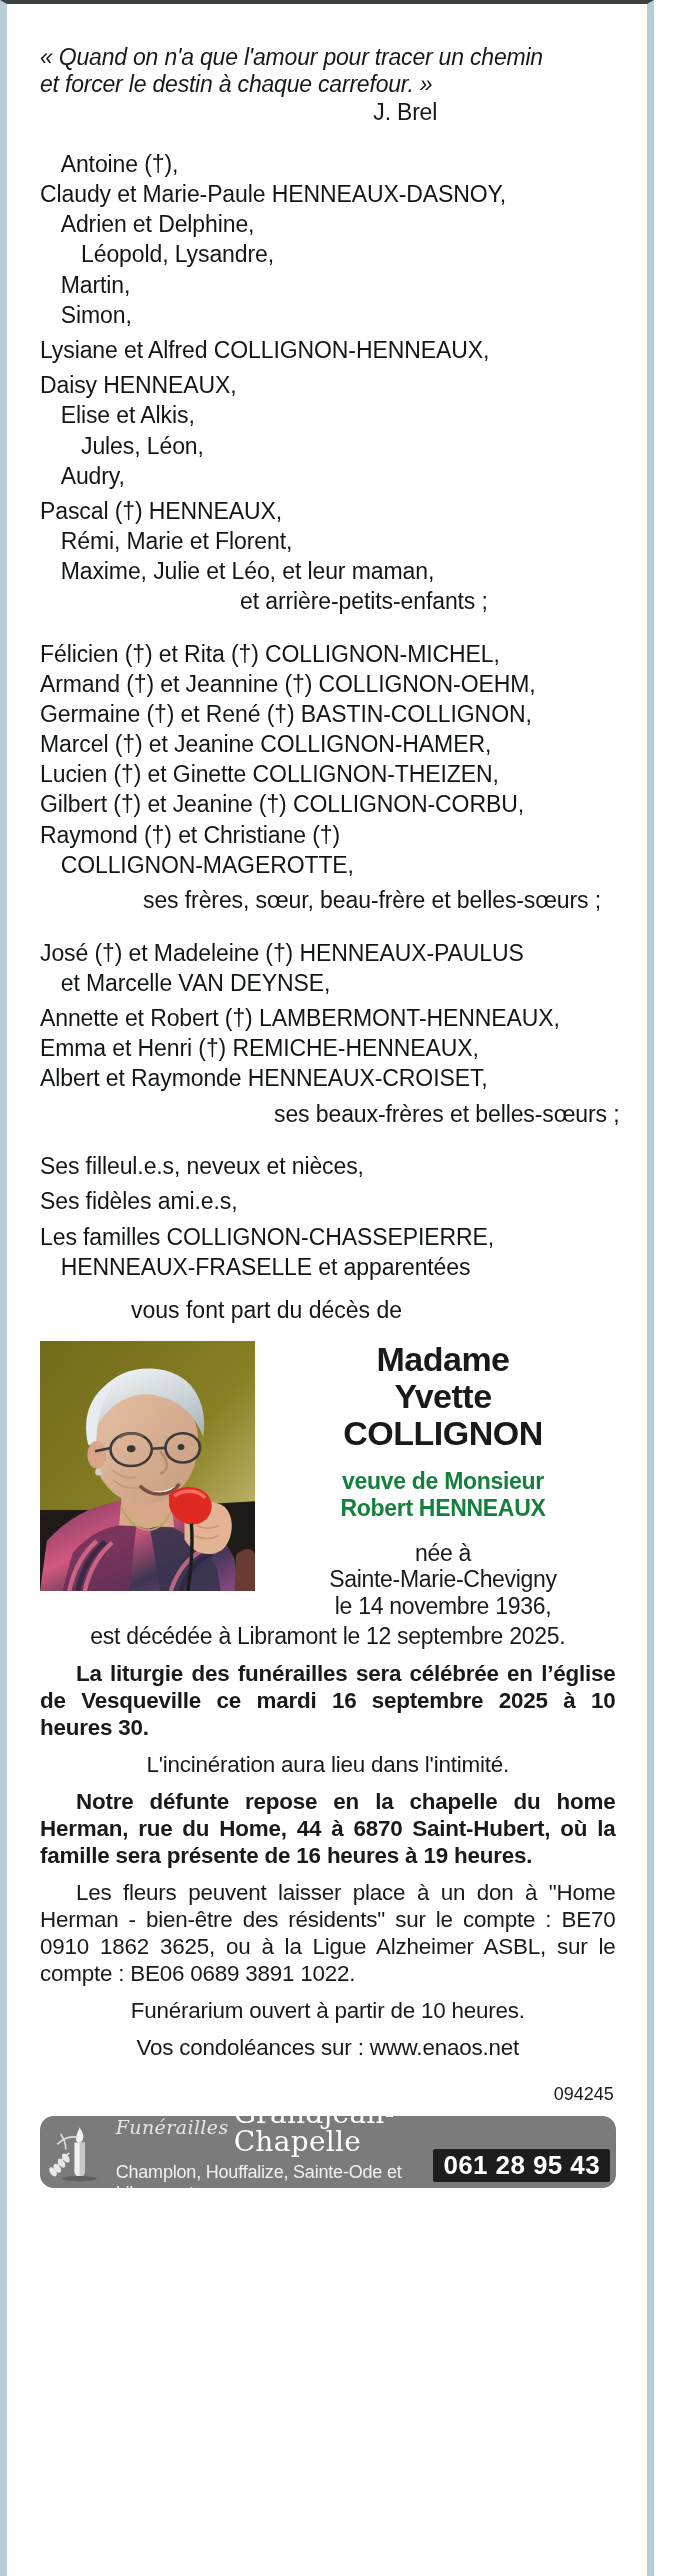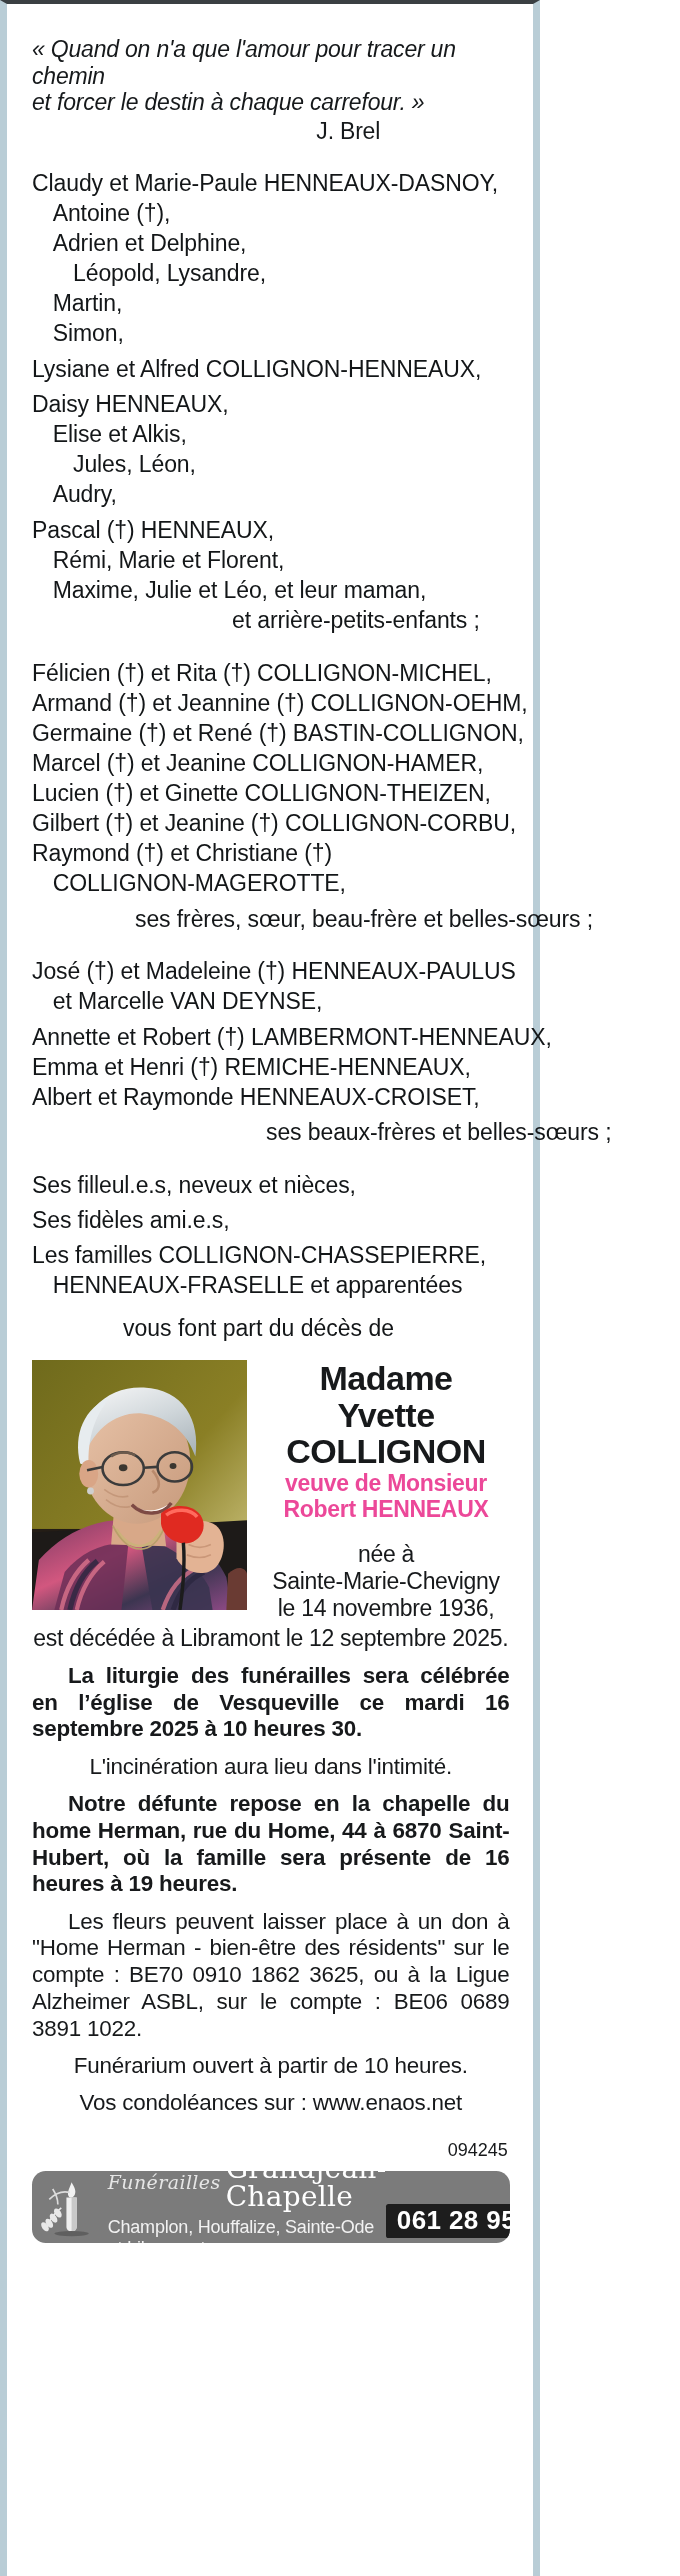--- a/index.html
+++ b/index.html
@@ -6,27 +6,27 @@
   * { box-sizing: border-box; }
   html, body { margin:0; padding:0; }
   body {
     width: 681px;
     background: #ffffff;
     font-family: "Liberation Sans", sans-serif;
     -webkit-font-smoothing: antialiased;
   }
   .page {
     position: relative;
-    width: 540px;
+    width: 654px;
     min-height: 2576px;
     background: #ffffff;
     border-left: 7.7px solid #b9cdd6;
     border-right: 7.7px solid #b9cdd6;
     border-top: 4.3px solid #3a3f42;
-    padding: 8px;
+    padding: 16px;
   }
   .inner {
     padding: 0 15.5px 0 17px;
   }
 
   
   .quote {
     font-style: italic;
     font-size: 23px;
     line-height: 1.16;
@@ -98,21 +98,22 @@
     font-weight: bold;
     font-size: 34px;
     line-height: 1.08;
     color: #17191b;
     letter-spacing: -0.5px;
   }
   .spouse {
     font-weight: bold;
     font-size: 23px;
     line-height: 1.14;
-    color: #ec4899;
+    color: #15803d;
+    margin-top: 17px;
     letter-spacing: -0.3px;
   }
   .birth {
     font-size: 23px;
     line-height: 1.16;
     color: #17191b;
     margin-top: 19px;
     letter-spacing: -0.3px;
   }
 
@@ -219,22 +220,22 @@
 <div class="page">
   <div class="inner">
 
     <div class="quote">
       <div>« Quand on n'a que l'amour pour tracer un chemin</div>
       <div>et forcer le destin à chaque carrefour. »</div>
       <div class="quote-author">J. Brel</div>
     </div>
 
     <div class="names" id="children-list">
+        <div class="nm ind1">Antoine (†),</div>
         <div class="nm ind0">Claudy et Marie-Paule HENNEAUX-DASNOY,</div>
-        <div class="nm ind1">Antoine (†),</div>
         <div class="nm ind1">Adrien et Delphine,</div>
         <div class="nm ind2">Léopold, Lysandre,</div>
         <div class="nm ind1">Martin,</div>
         <div class="nm ind1">Simon,</div>
         <div class="nm ind0 gap-top-s">Lysiane et Alfred COLLIGNON-HENNEAUX,</div>
         <div class="nm ind0 gap-top-s">Daisy HENNEAUX,</div>
         <div class="nm ind1">Elise et Alkis,</div>
         <div class="nm ind2">Jules, Léon,</div>
         <div class="nm ind1">Audry,</div>
         <div class="nm ind0 gap-top-s">Pascal (†) HENNEAUX,</div>

